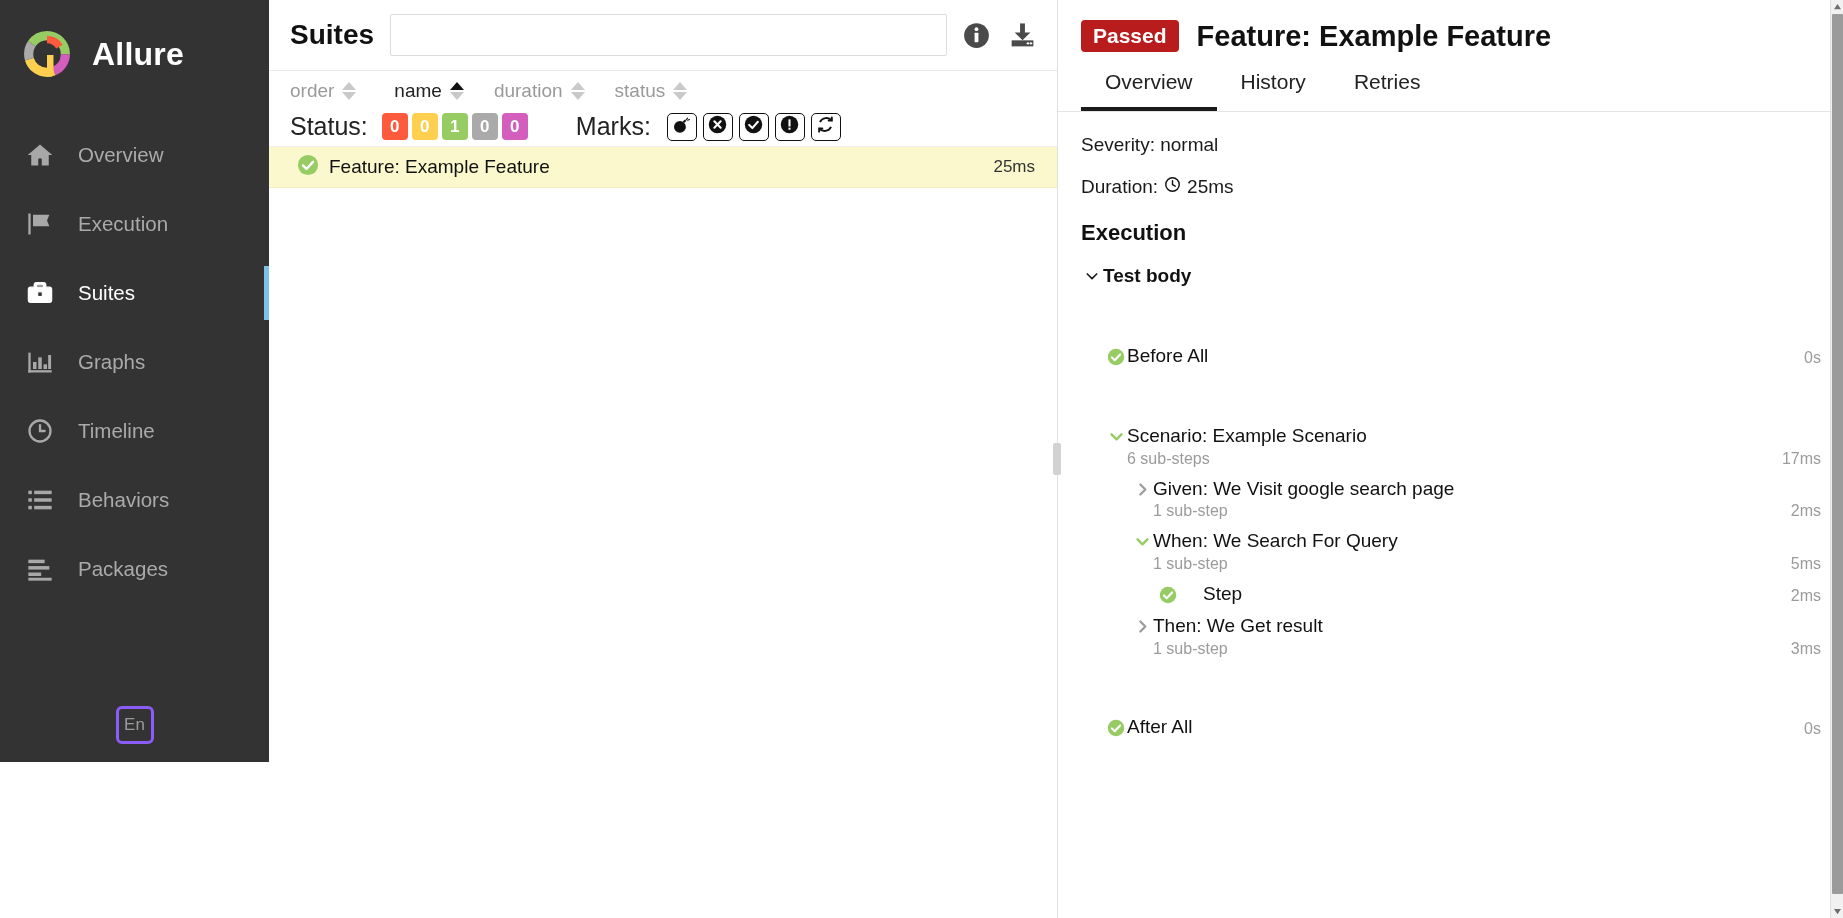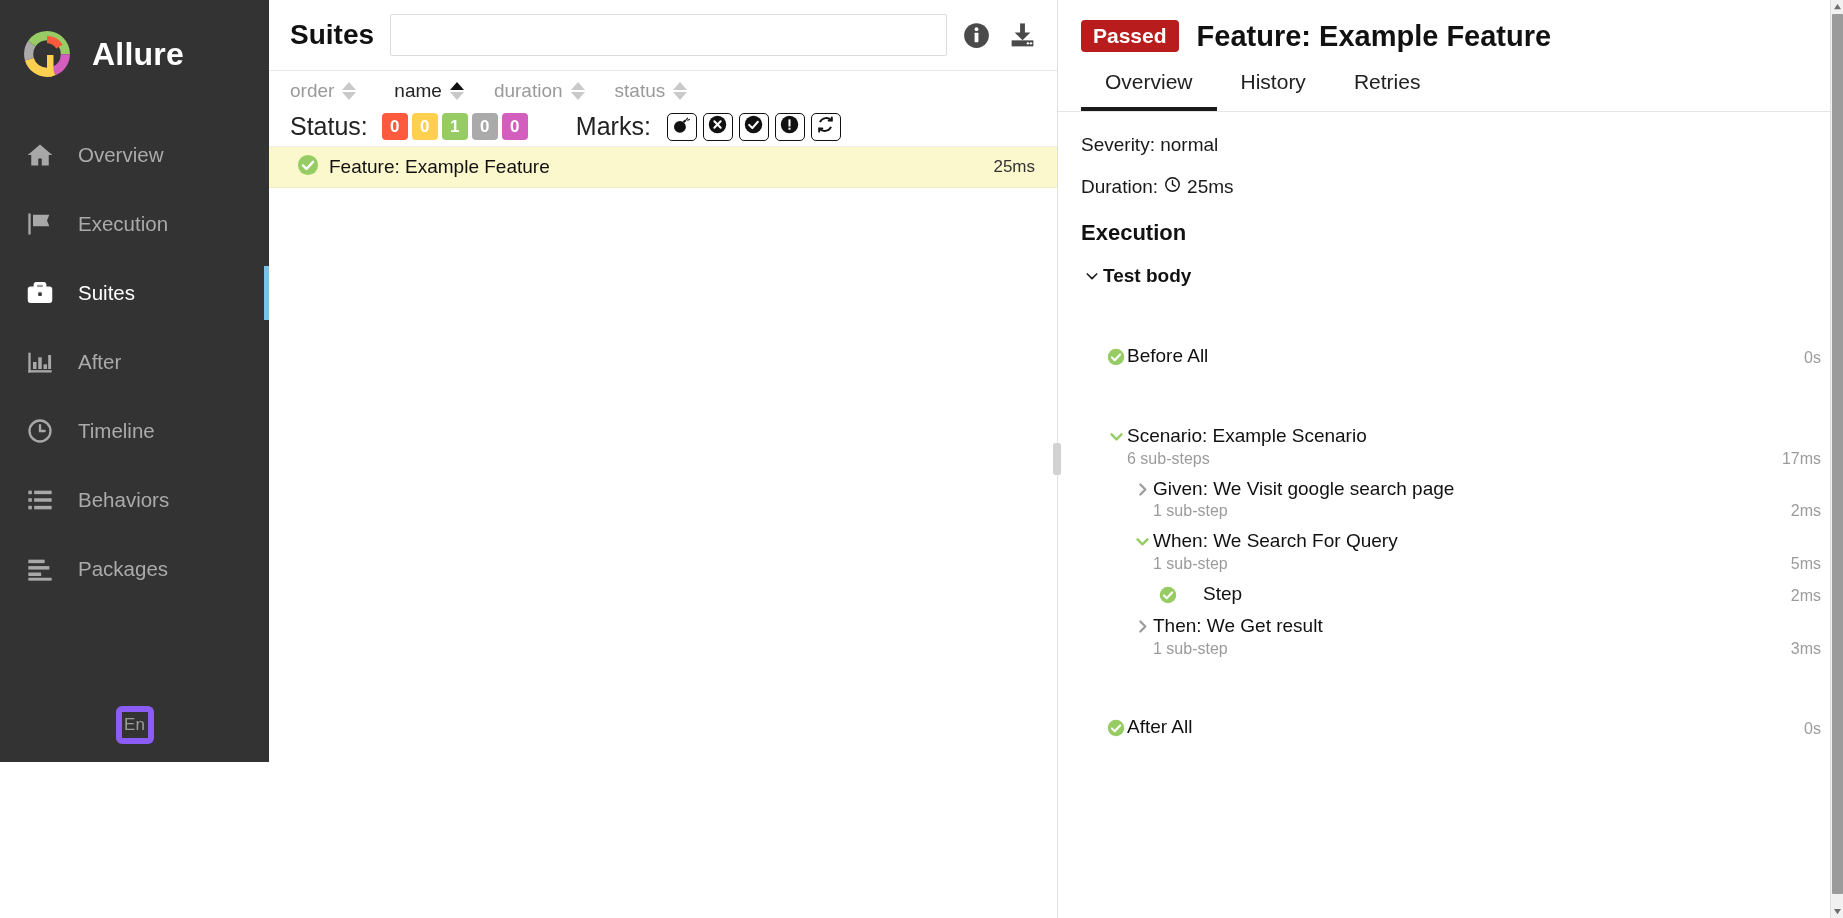--- a/index.html
+++ b/index.html
@@ -38,21 +38,21 @@
   .nav-item.active .ico svg { fill: #ffffff; stroke: #ffffff; }
   .nav-item.active::after {
     content:""; position:absolute; right:0; top:8px;
     width: 5px; height: 54px; background: #7ec1e7;
   }
   .lang-wrap {
     position: absolute; left: 0; right: 0; bottom: 18px;
     display: flex; justify-content: center;
   }
   .lang-btn {
-    width: 38px; height: 38px; border: 6px solid #8b5cf6;
+    width: 38px; height: 38px; border: 3px solid #8b5cf6;
     border-radius: 6px; color: #9a9a9a; font-size: 17px;
     display:flex; align-items:center; justify-content:center;
     background: transparent; cursor: pointer;
   }
 
   
   .middle {
     width: 789px; flex: 0 0 789px; height: 918px;
     background: #ffffff; position: relative;
     border-right: 1px solid #e0e0e0;
@@ -244,21 +244,21 @@
         <span class="ico">
           <svg width="30" height="28" viewBox="0 0 24 24" fill="#a8a8a8">
               <rect x="2" y="4" width="2" height="17"></rect>
               <rect x="2" y="19" width="20" height="2"></rect>
               <rect x="6" y="12" width="3" height="6"></rect>
               <rect x="10.5" y="8" width="3" height="10"></rect>
               <rect x="15" y="14" width="3" height="4"></rect>
               <rect x="19" y="6" width="2.5" height="12"></rect>
             </svg>
         </span>
-        <span class="nav-label">After</span>
+        <span class="nav-label">Graphs</span>
       </div>
 
       <div class="nav-item">
         <span class="ico">
           <svg width="30" height="28" viewBox="0 0 24 24" fill="none" stroke="#a8a8a8" stroke-width="2">
               <circle cx="12" cy="12" r="9"></circle>
               <path d="M12 7 v5 h4" stroke-linecap="round"></path>
             </svg>
         </span>
         <span class="nav-label">Timeline</span>

